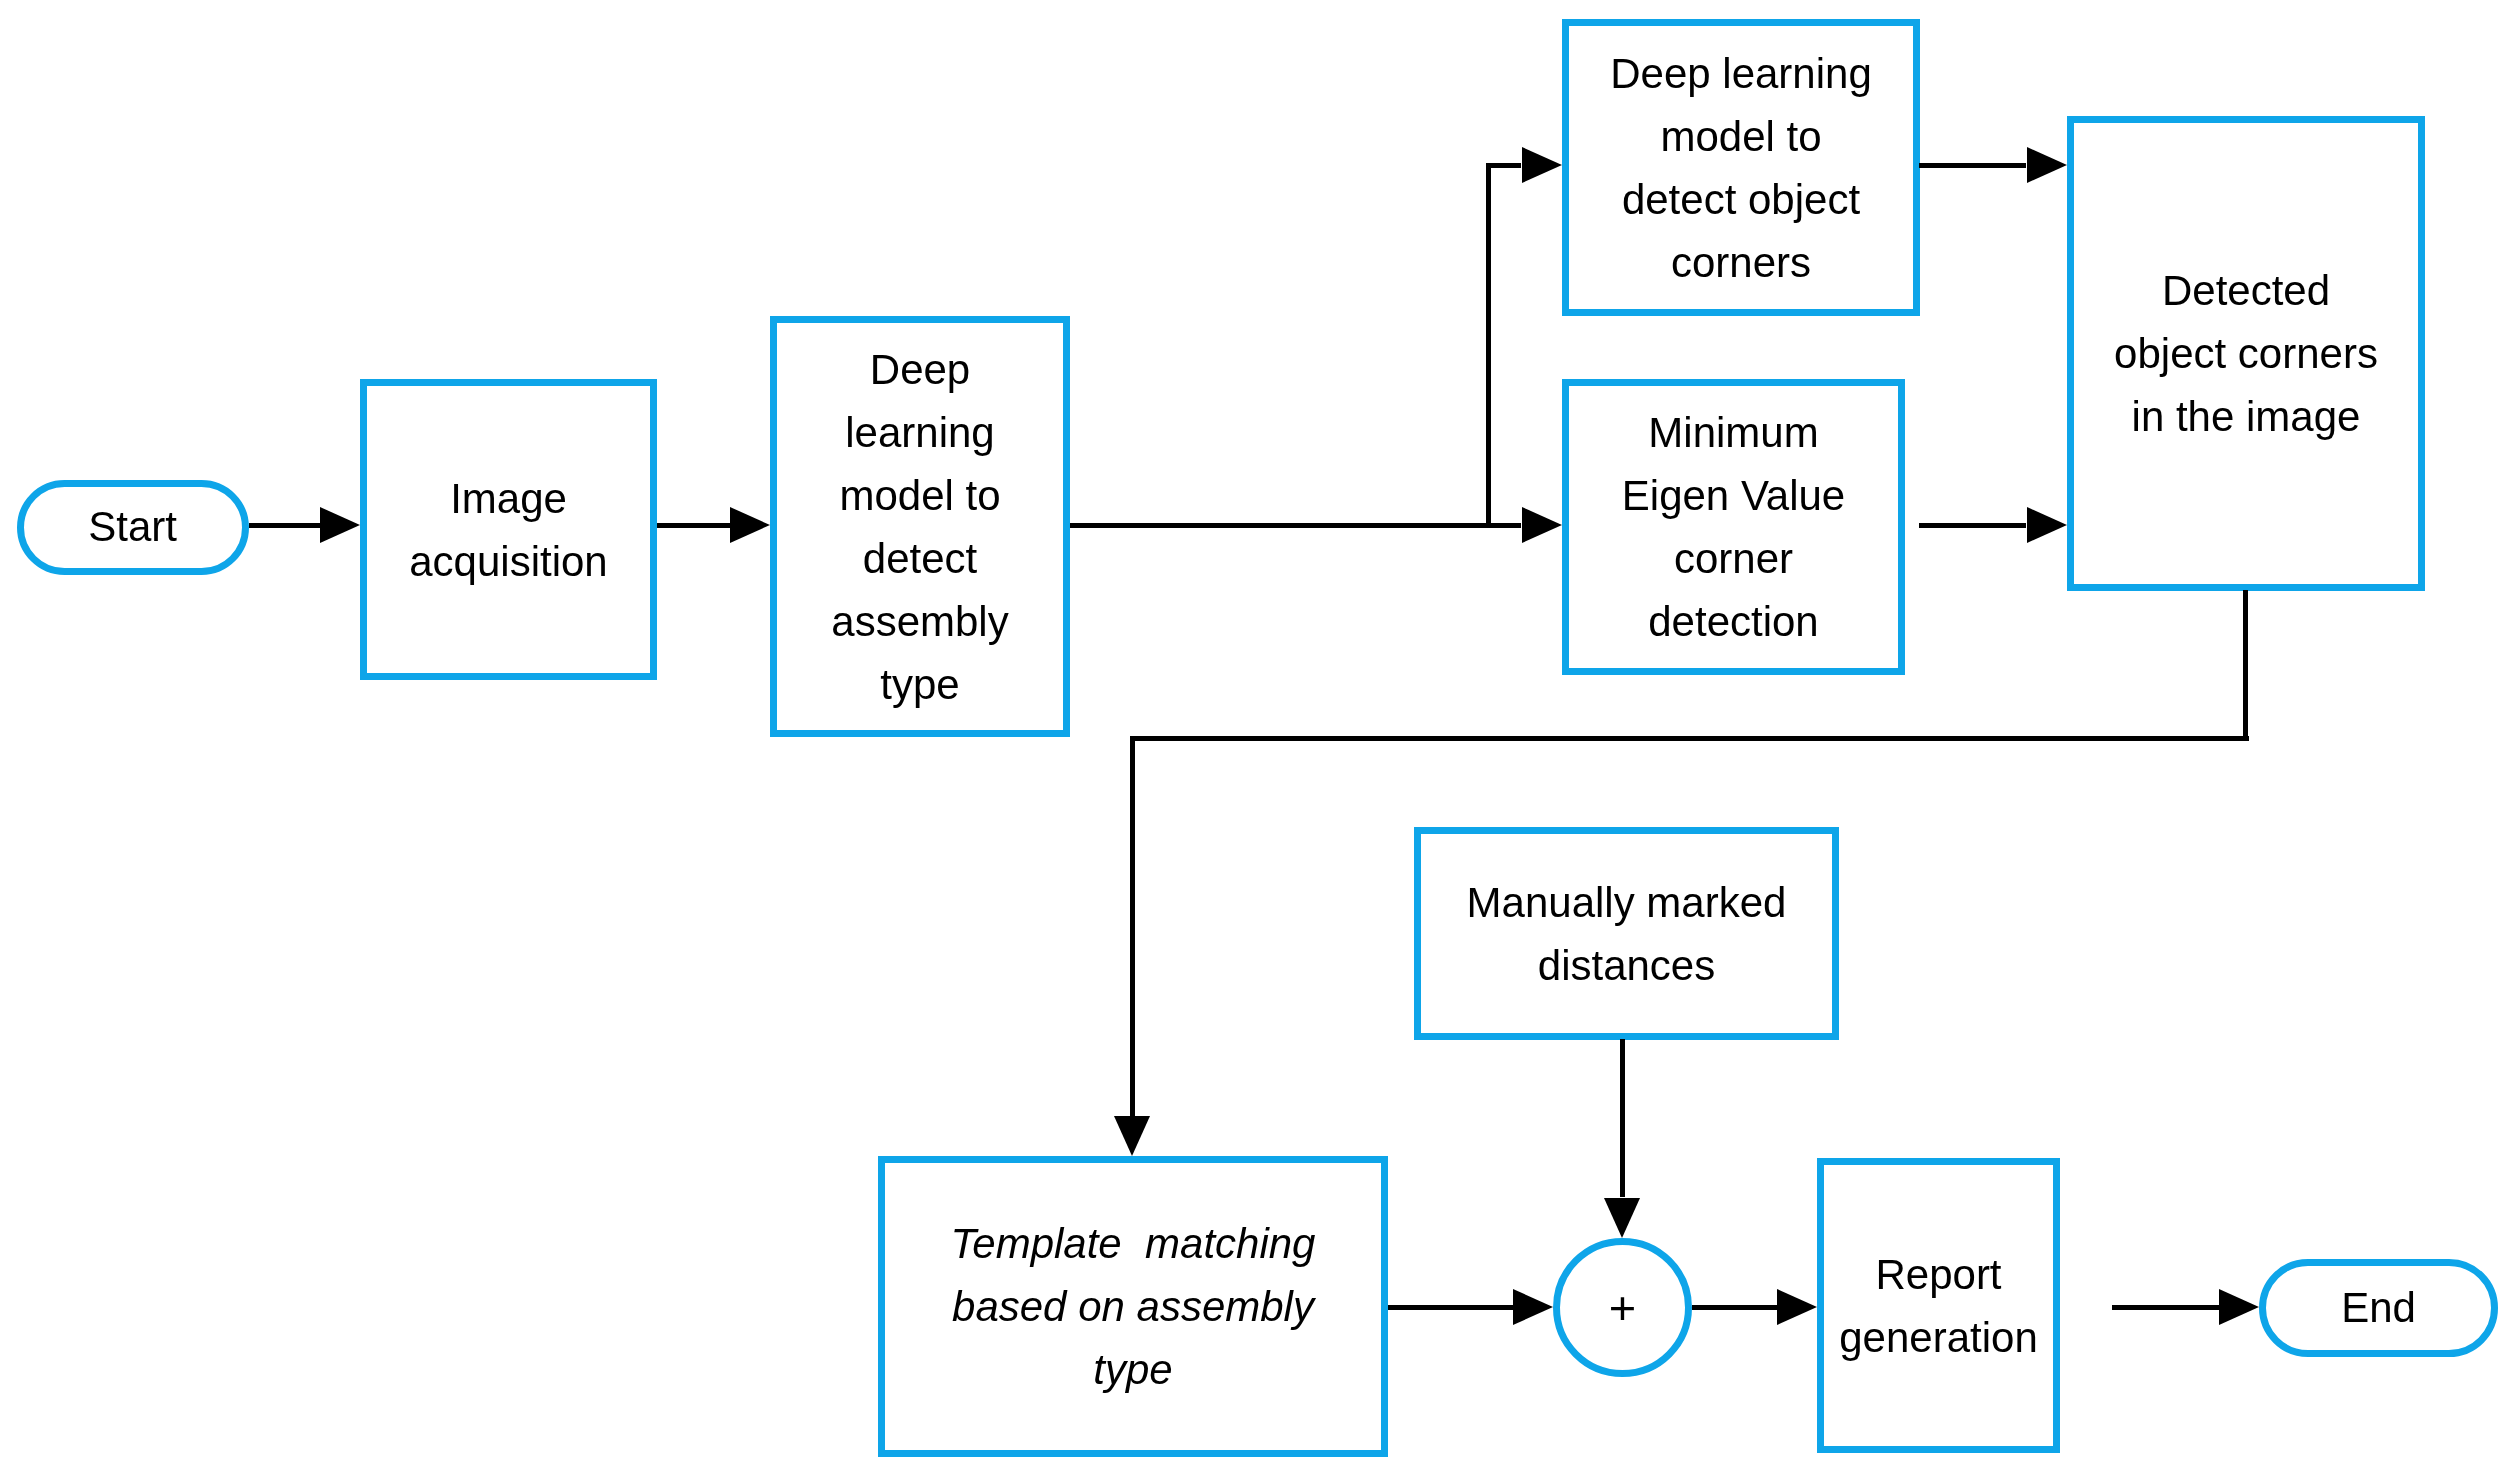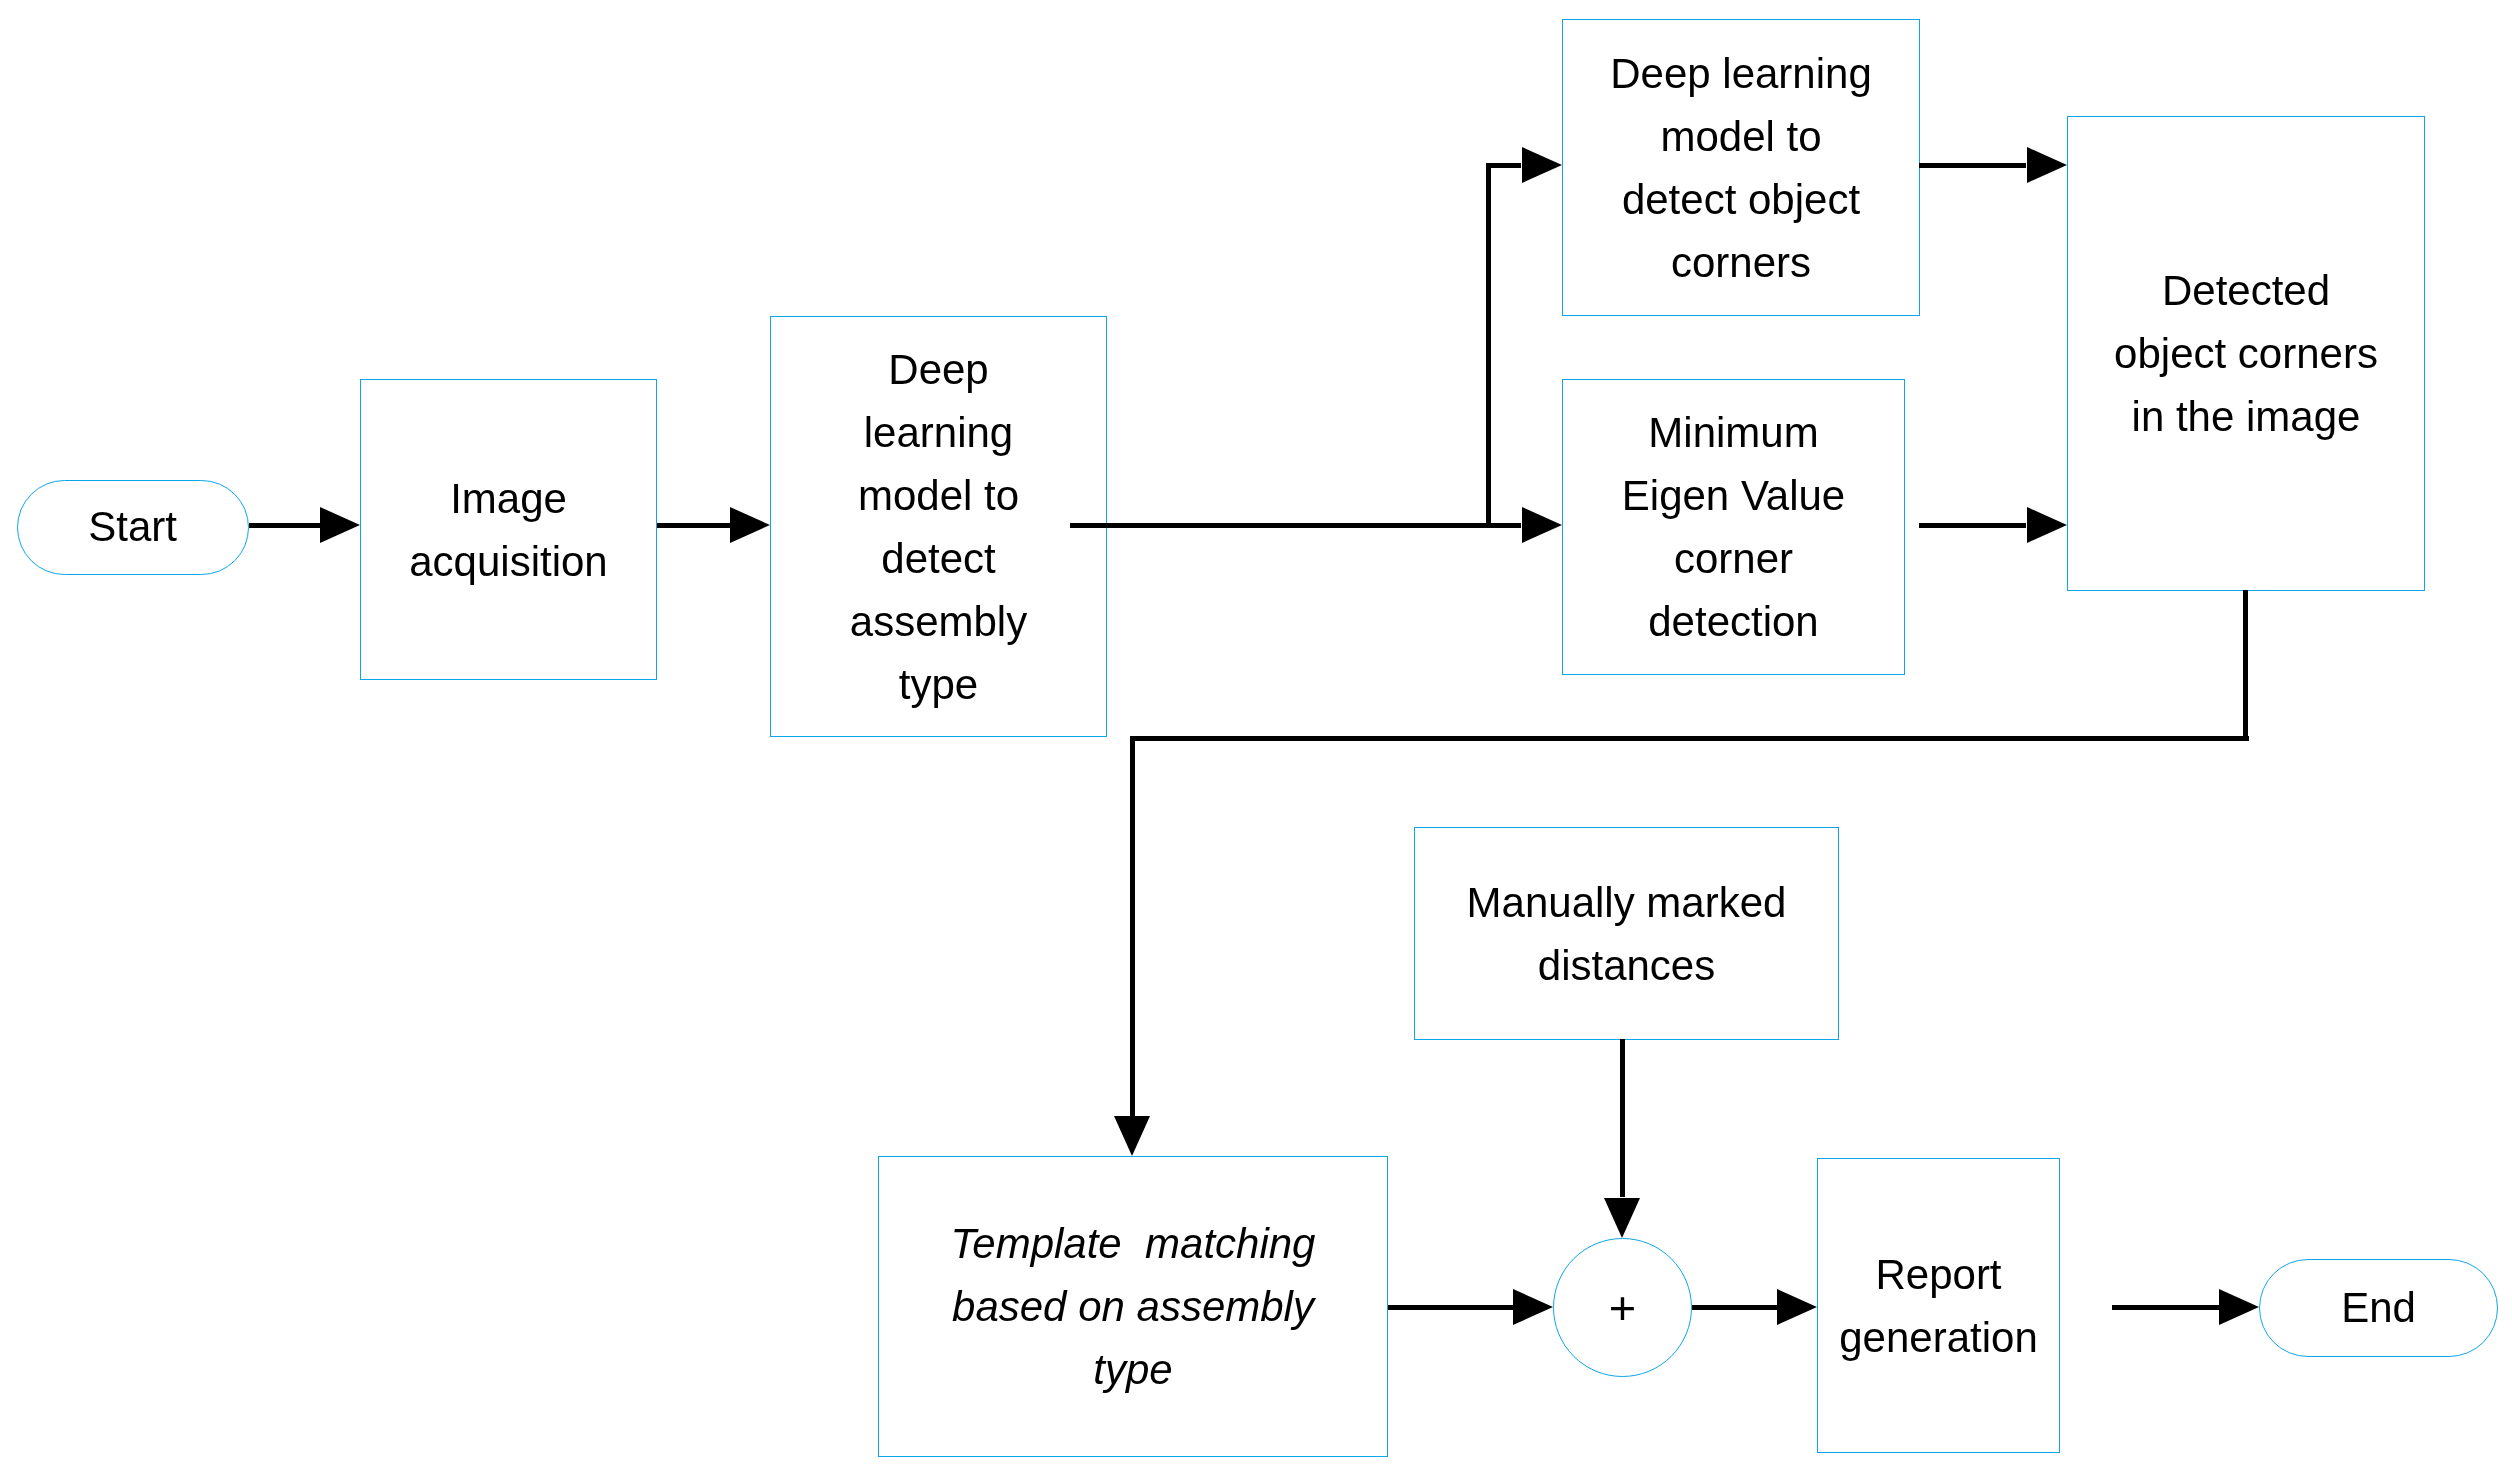--- a/index.html
+++ b/index.html
@@ -7,21 +7,21 @@
     position: relative;
     width: 2512px;
     height: 1481px;
     background: #ffffff;
     font-family: "Liberation Sans", sans-serif;
     color: #000000;
   }
   .node {
     position: absolute;
     box-sizing: border-box;
-    border: 1px solid #0ea5e9;
+    border: 7px solid #0ea5e9;
     background: #ffffff;
     display: flex;
     align-items: center;
     justify-content: center;
     text-align: center;
     white-space: pre-wrap;
     font-size: 42px;
     line-height: 1.5;
     color: #000000;
   }
@@ -46,21 +46,21 @@
 </head>
 <body>
 
 <div class="canvas">
 
   <div class="node terminator" style="left:16.7px; top:480px; width:232px; height:95px;">Start</div>
 
   <div class="node" style="left:360px; top:379px; width:297px; height:301px;">Image
 acquisition</div>
 
-  <div class="node" style="left:770px; top:316px; width:337px; height:421px;">Deep
+  <div class="node" style="left:770px; top:316px; width:300px; height:421px;">Deep
 learning
 model to
 detect
 assembly
 type</div>
 
   <div class="node" style="left:1562px; top:19px; width:358px; height:297px;">Deep learning
 model to
 detect object
 corners</div>

